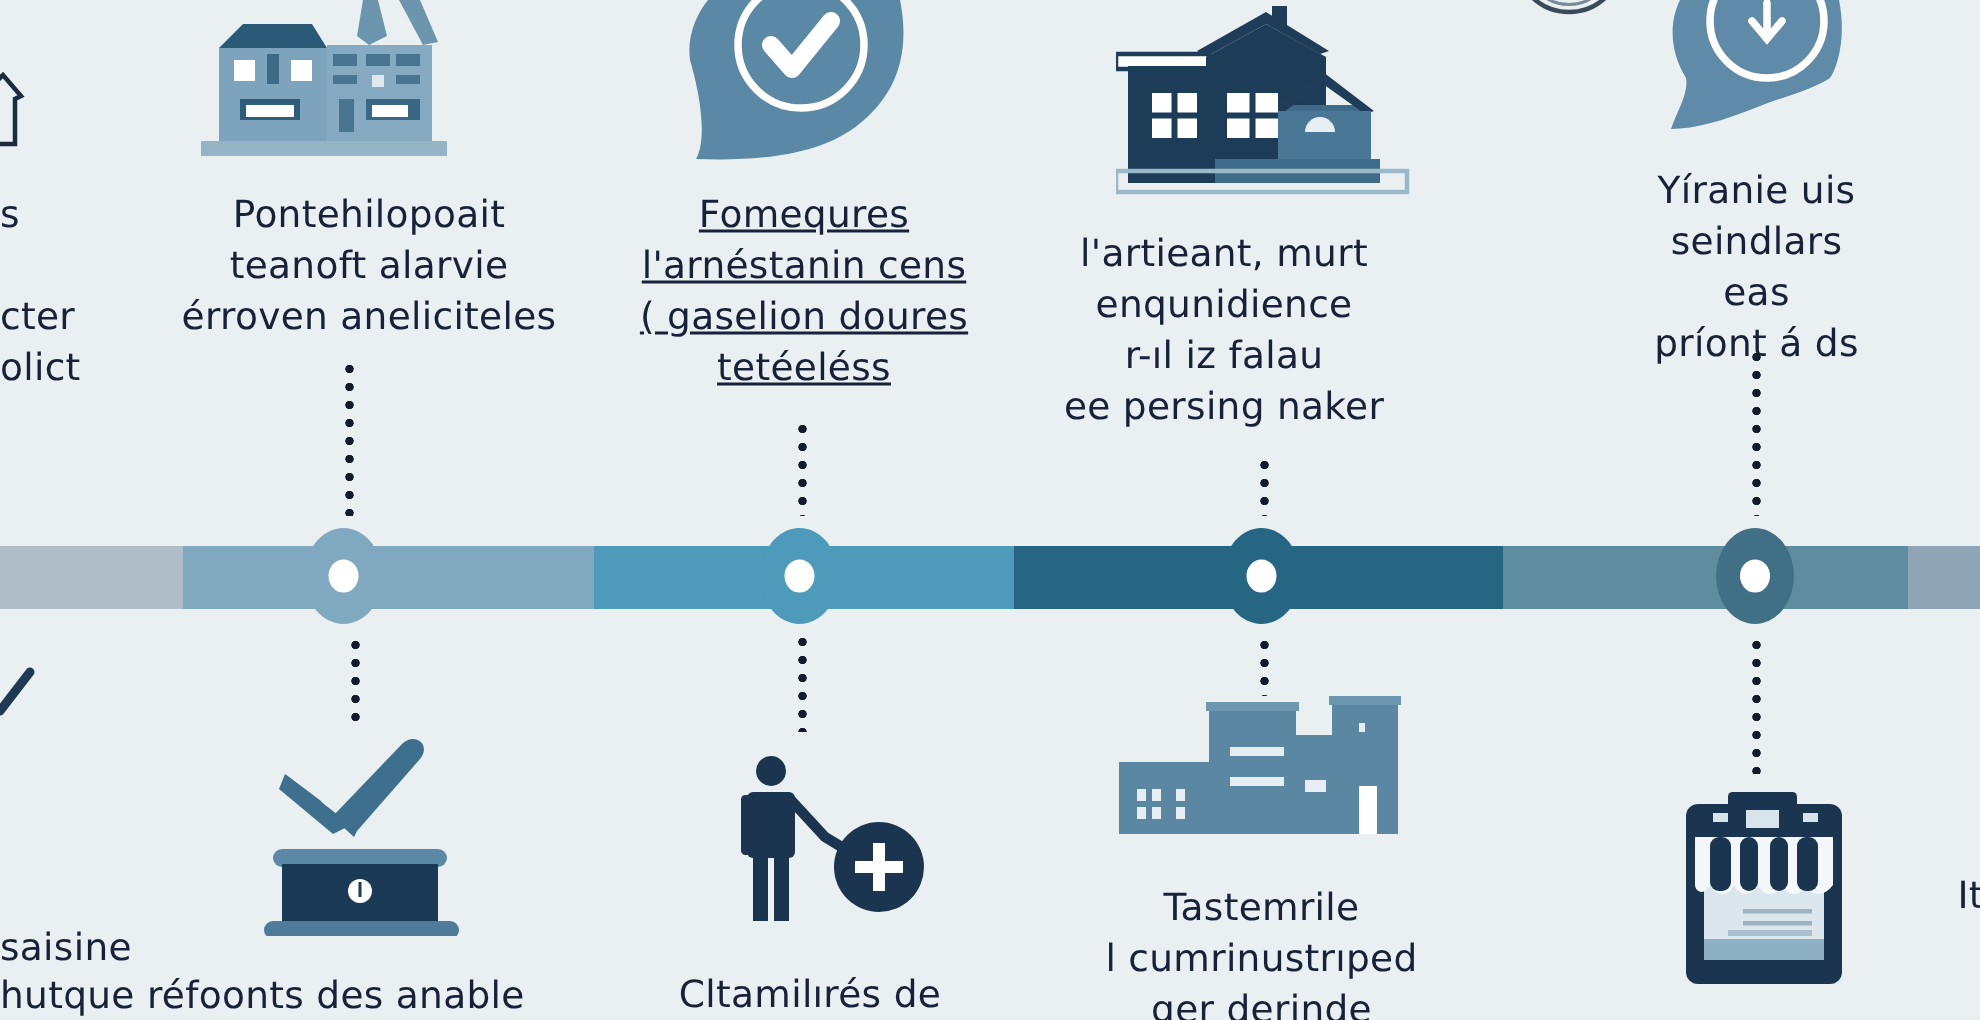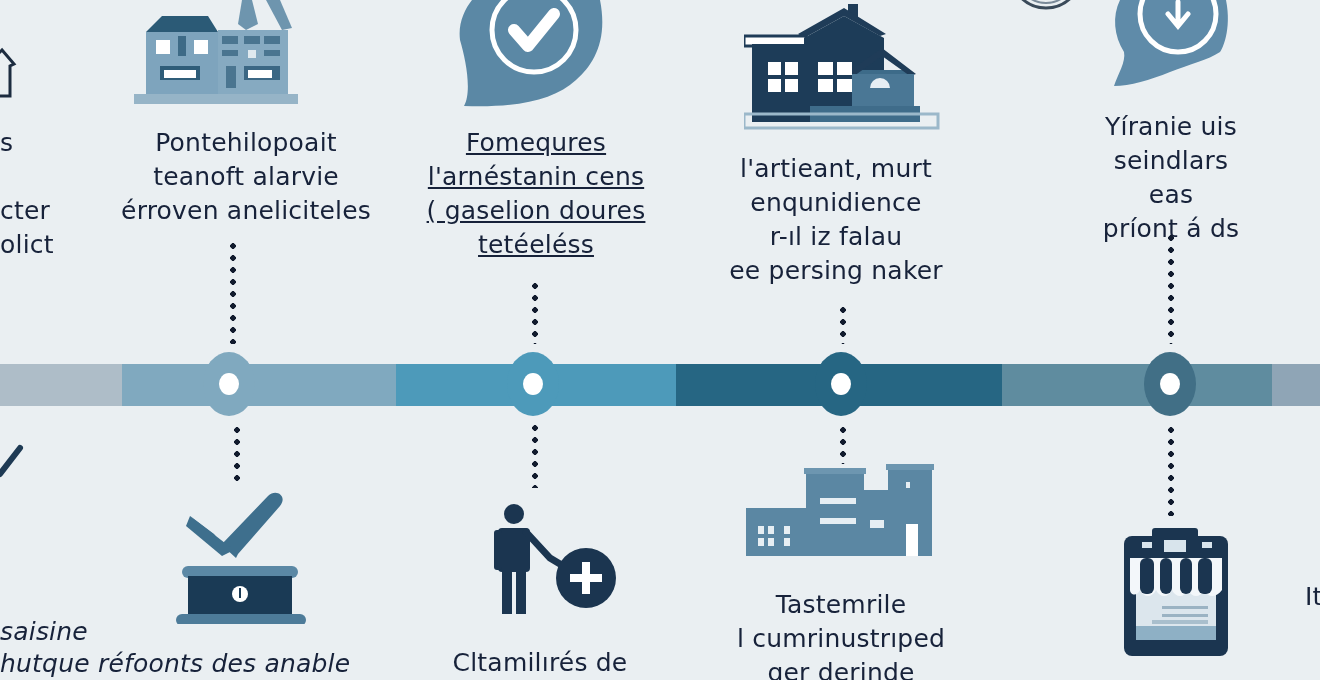--- a/index.html
+++ b/index.html
@@ -98,21 +98,21 @@
     <rect x="24" y="60" width="30" height="30" fill="#fff"></rect>
     <rect x="37" y="60" width="4" height="30" fill="#1d3c58"></rect>
     <rect x="24" y="73" width="30" height="4" fill="#1d3c58"></rect>
     <rect x="74" y="60" width="34" height="30" fill="#fff"></rect>
     <rect x="89" y="60" width="4" height="30" fill="#1d3c58"></rect>
     <rect x="74" y="73" width="34" height="4" fill="#1d3c58"></rect>
     <rect x="66" y="104" width="110" height="16" fill="#3f6c8a"></rect>
     <rect x="0" y="112" width="194" height="14" fill="none" stroke="#9bb8ca" stroke-width="3"></rect>
   </svg>
 </div>
-<div class="label" style="left:836px; top:152px;">l'artieant, murt
+<div class="label" style="left:816px; top:152px;">l'artieant, murt
 enqunidience
 r-ıl iz falau
 ee persing naker</div>
 
 <div class="abs" style="left:1006px; top:-30px;">
   <svg width="80" height="40" viewBox="0 0 80 40">
     <ellipse cx="40" cy="6" rx="34" ry="32" fill="none" stroke="#3a4a5a" stroke-width="3"></ellipse>
     <ellipse cx="40" cy="6" rx="28" ry="27" fill="none" stroke="#7a8a99" stroke-width="2"></ellipse>
   </svg>
 </div>
@@ -157,21 +157,21 @@
 <div class="dots" style="left:237px; top:424px; height:62px;"></div>
 <div class="dots" style="left:535px; top:422px; height:66px;"></div>
 <div class="dots" style="left:843px; top:424px; height:40px;"></div>
 <div class="dots" style="left:1171px; top:424px; height:92px;"></div>
 
 <div class="abs" style="left:0px; top:444px;">
   <svg width="24" height="40" viewBox="0 0 24 40">
     <path d="M0 30 L20 4" stroke="#1e3a54" stroke-width="6" stroke-linecap="round"></path>
   </svg>
 </div>
-<div class="label left" style="left:0px; top:616px; line-height:32px;font-style:italic;">saisine
+<div class="label left" style="left:0px; top:616px; line-height:32px;">saisine
 hutque réfoonts des anable</div>
 
 <div class="abs" style="left:176px; top:484px;">
   <svg width="130" height="140" viewBox="0 0 130 140">
     <path d="M14 32 L38 50 L46 60 L92 12 C100 4 112 12 104 22 L62 70 L60 74 Z" fill="#3e6f8d"></path>
     <path d="M14 32 L58 66 L46 72 L10 42 Z" fill="#3e6f8d"></path>
     <rect x="6" y="82" width="116" height="12" rx="6" fill="#5b88a5"></rect>
     <rect x="12" y="92" width="104" height="42" fill="#1a3a55"></rect>
     <circle cx="64" cy="110" r="8" fill="#fff"></circle>
     <rect x="63" y="104" width="2" height="10" fill="#1a3a55"></rect>

